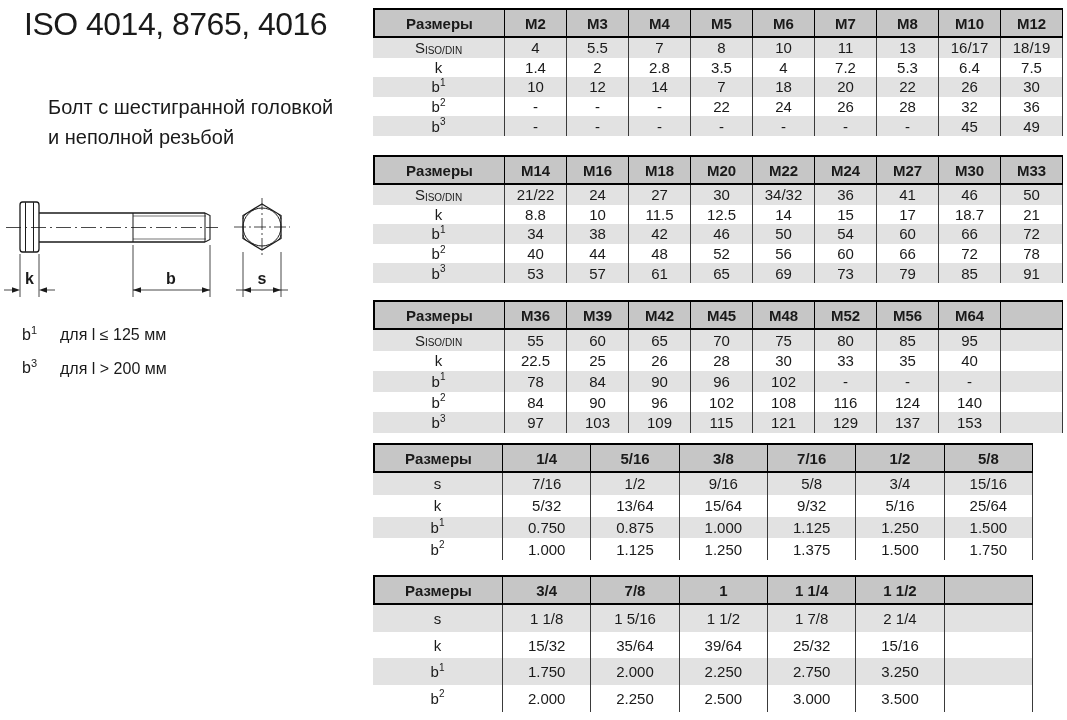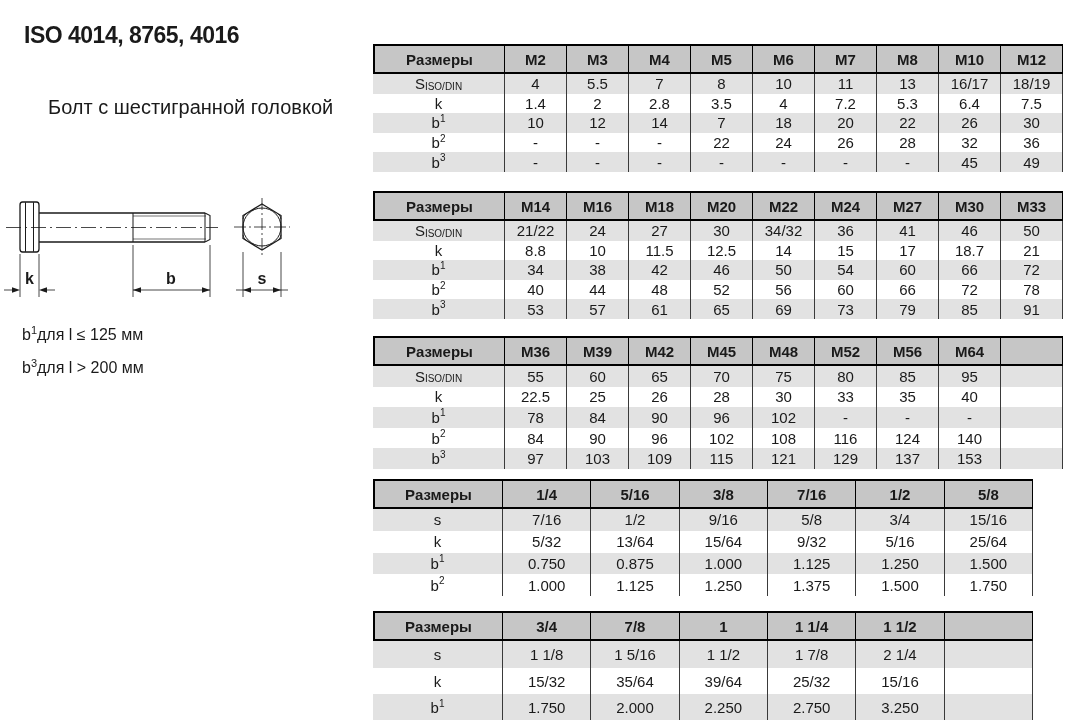--- a/index.html
+++ b/index.html
@@ -8,37 +8,37 @@
     --line:#1a1a1a;
     --text:#1a1a1a;
   }
   *{box-sizing:border-box;margin:0;padding:0;}
   body{
     width:1067px;height:720px;position:relative;overflow:hidden;
     background:#ffffff;color:var(--text);
     font-family:"Liberation Sans", sans-serif;
   }
   .title{
-    position:absolute;left:24px;top:17px;
-    font-size:23px;font-weight:700;line-height:37px;letter-spacing:-0.5px;
+    position:absolute;left:24px;top:6px;
+    font-size:32px;font-weight:400;line-height:37px;letter-spacing:-0.5px;
   }
   .subtitle{
     position:absolute;left:24px;top:92px;
     font-size:20px;font-weight:400;line-height:30px;margin-left:24px;
   }
   .drawing{position:absolute;left:0px;top:185px;}
   .notes{
     position:absolute;left:22px;top:316px;
     font-size:16px;line-height:29px;
   }
   .note-line sup{font-size:11px;}
-  .note-rest{margin-left:0;}
+  .note-rest{margin-left:23px;}
 
   .table{
-    position:absolute;display:grid;font-size:15px;margin-top:36px;
+    position:absolute;display:grid;font-size:15px;
   }
   .t1,.t2,.t3{left:373px;width:690px;grid-template-columns:132px repeat(9,1fr);}
   .t1,.t2{grid-template-rows:30px repeat(5,19.6px);}
   .t3{grid-template-rows:30px repeat(5,20.6px);}
   .t4,.t5{left:373px;width:660px;grid-template-columns:130px repeat(6,1fr);}
   .t4{grid-template-rows:30px repeat(4,21.8px);}
   .t5{grid-template-rows:30px repeat(4,26.7px);}
   .t1{top:8px;} .t2{top:155px;} .t3{top:300px;} .t4{top:443px;} .t5{top:575px;}
 
   .cell{
@@ -58,20 +58,21 @@
 </style>
 </head>
 <body>
 
 <div class="title">
   <div>ISO 4014, 8765, 4016</div>
 </div>
 
 <div class="subtitle">
   <div>Болт с шестигранной головкой</div>
+  <div>и неполной резьбой</div>
 </div>
 
 <svg class="drawing" width="312" height="126" viewBox="0 0 312 126">
   <g stroke="#1a1a1a" fill="none" stroke-width="1.3">
 
     <path d="M22.5 17 L36.5 17 Q39 17 39 20 L39 64 Q39 67 36.5 67 L22.5 67 Q20 67 20 64 L20 20 Q20 17 22.5 17 Z"></path>
     <path d="M25.5 17.3 L25.5 66.7" stroke-width="1"></path>
     <path d="M33.5 17.3 L33.5 66.7" stroke-width="1"></path>
 
     <path d="M39 28 L205 28"></path>

